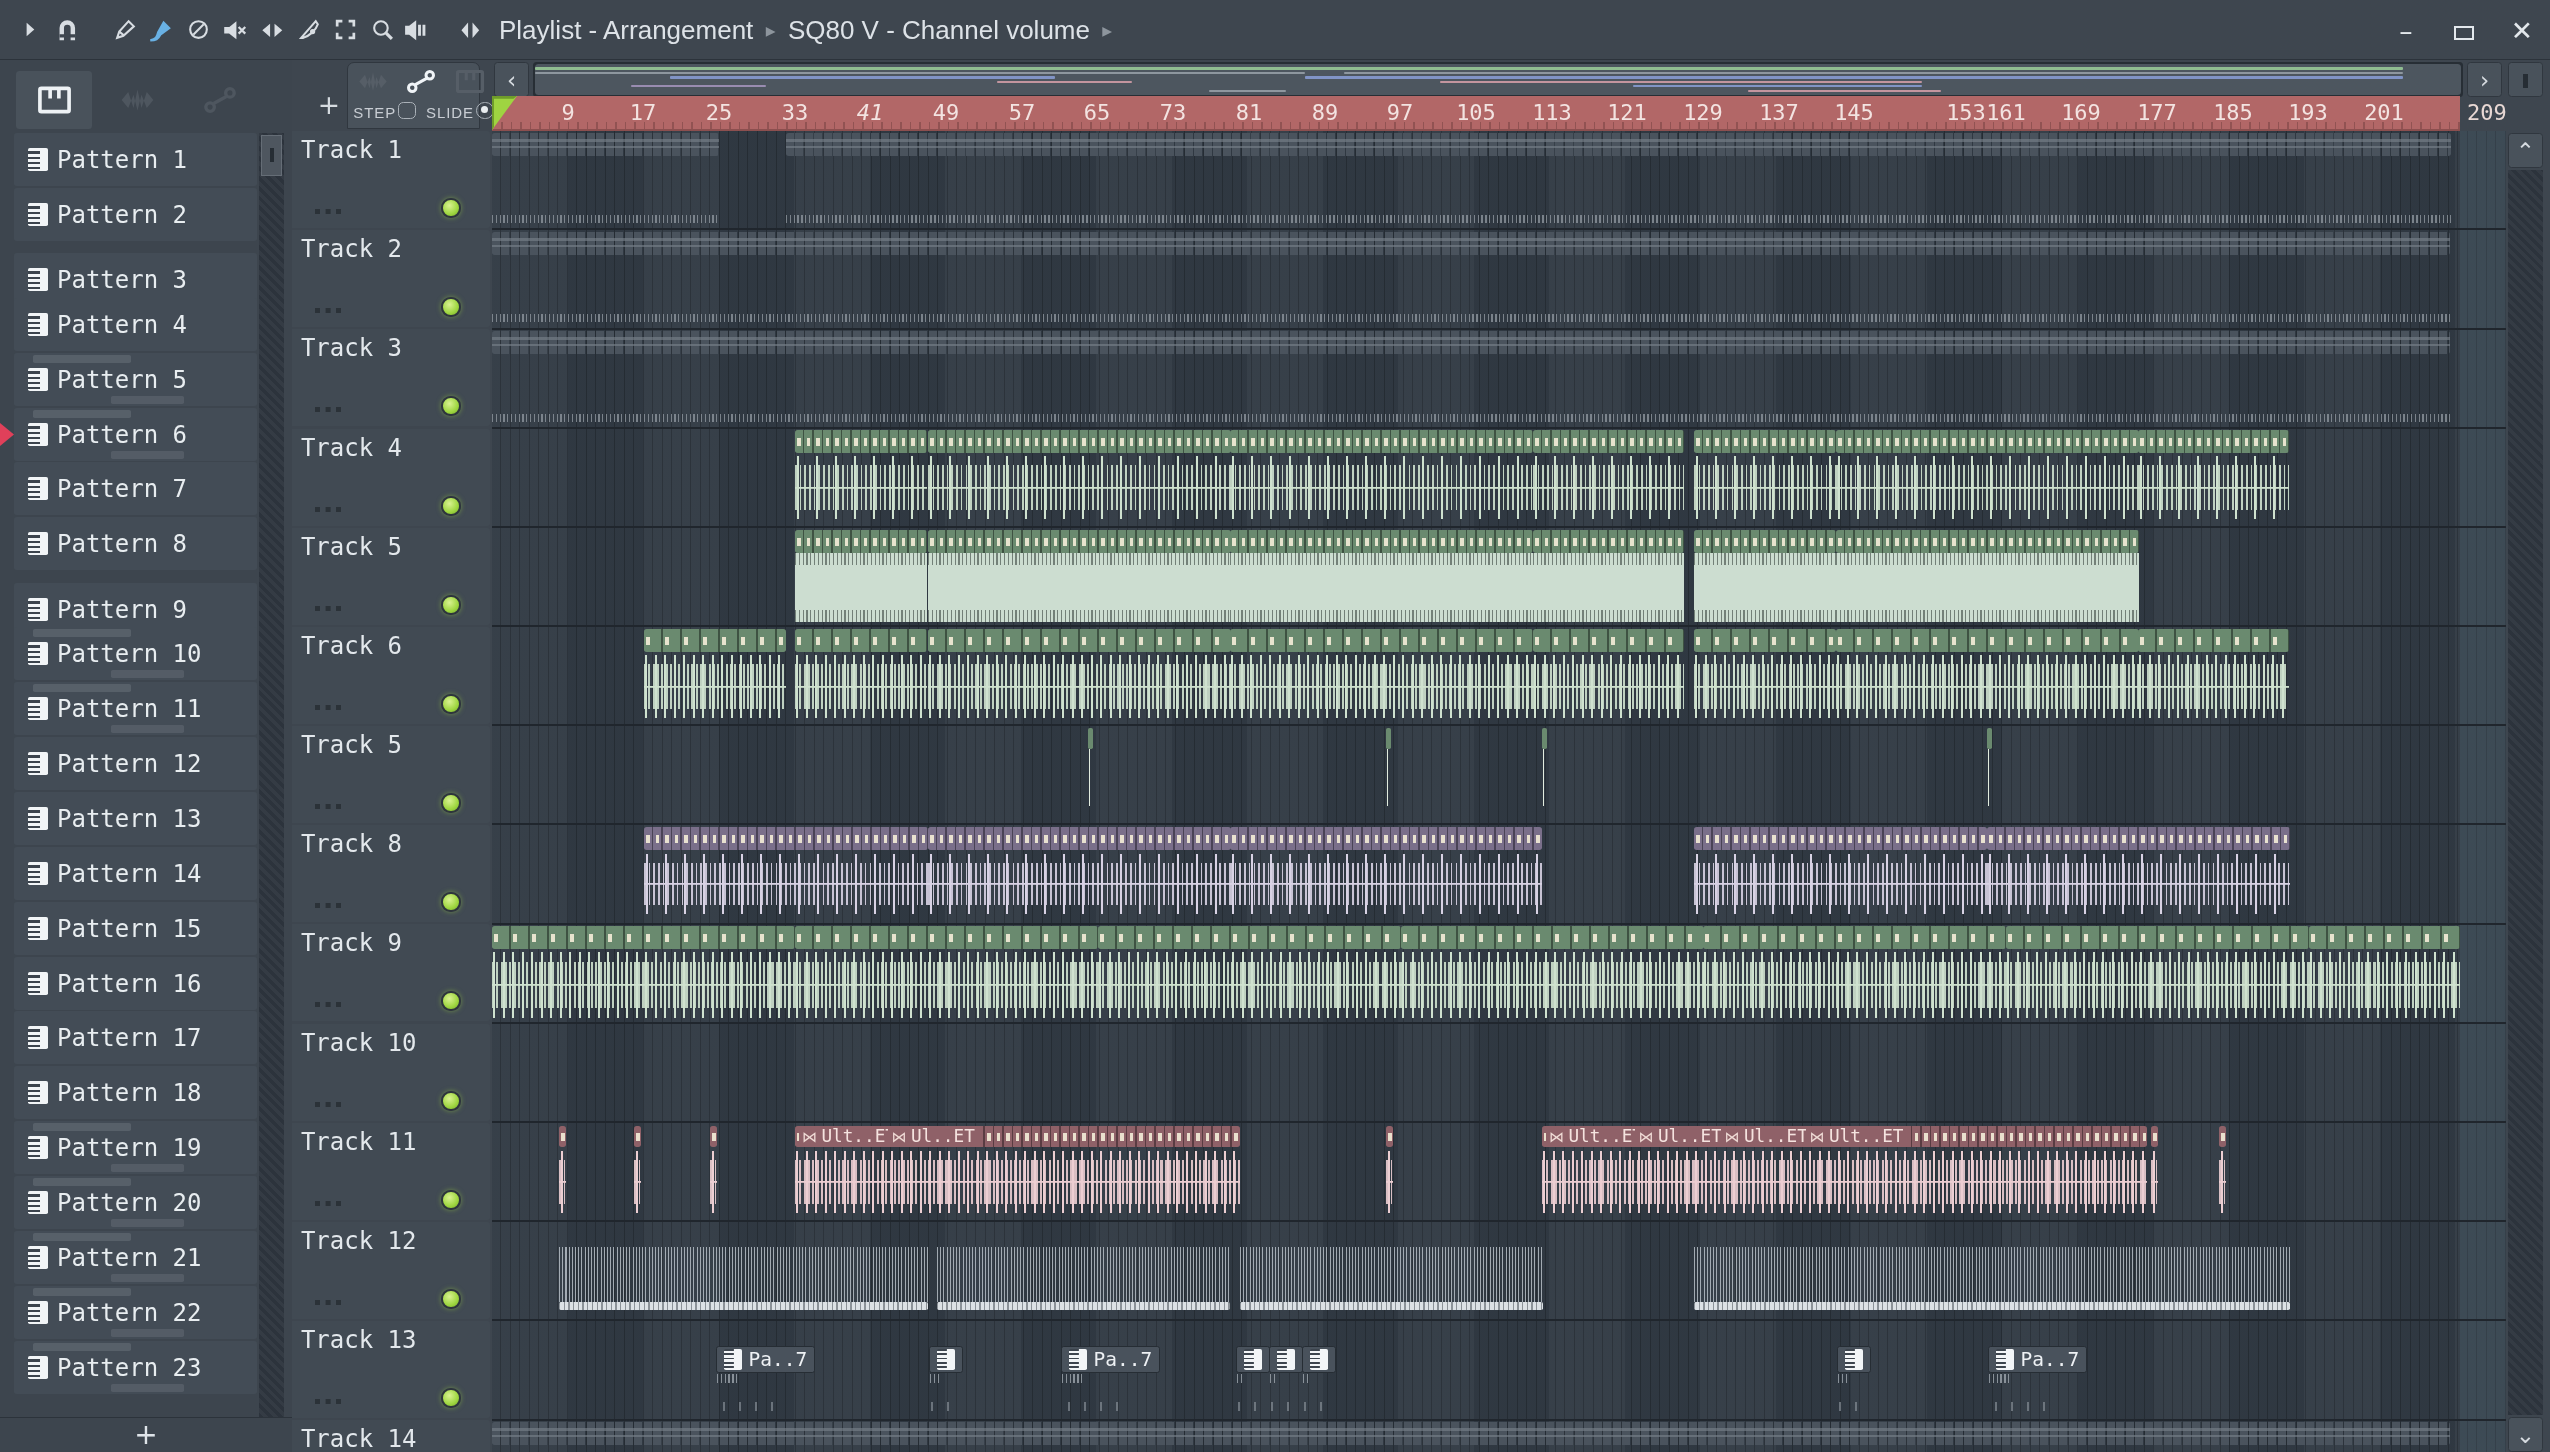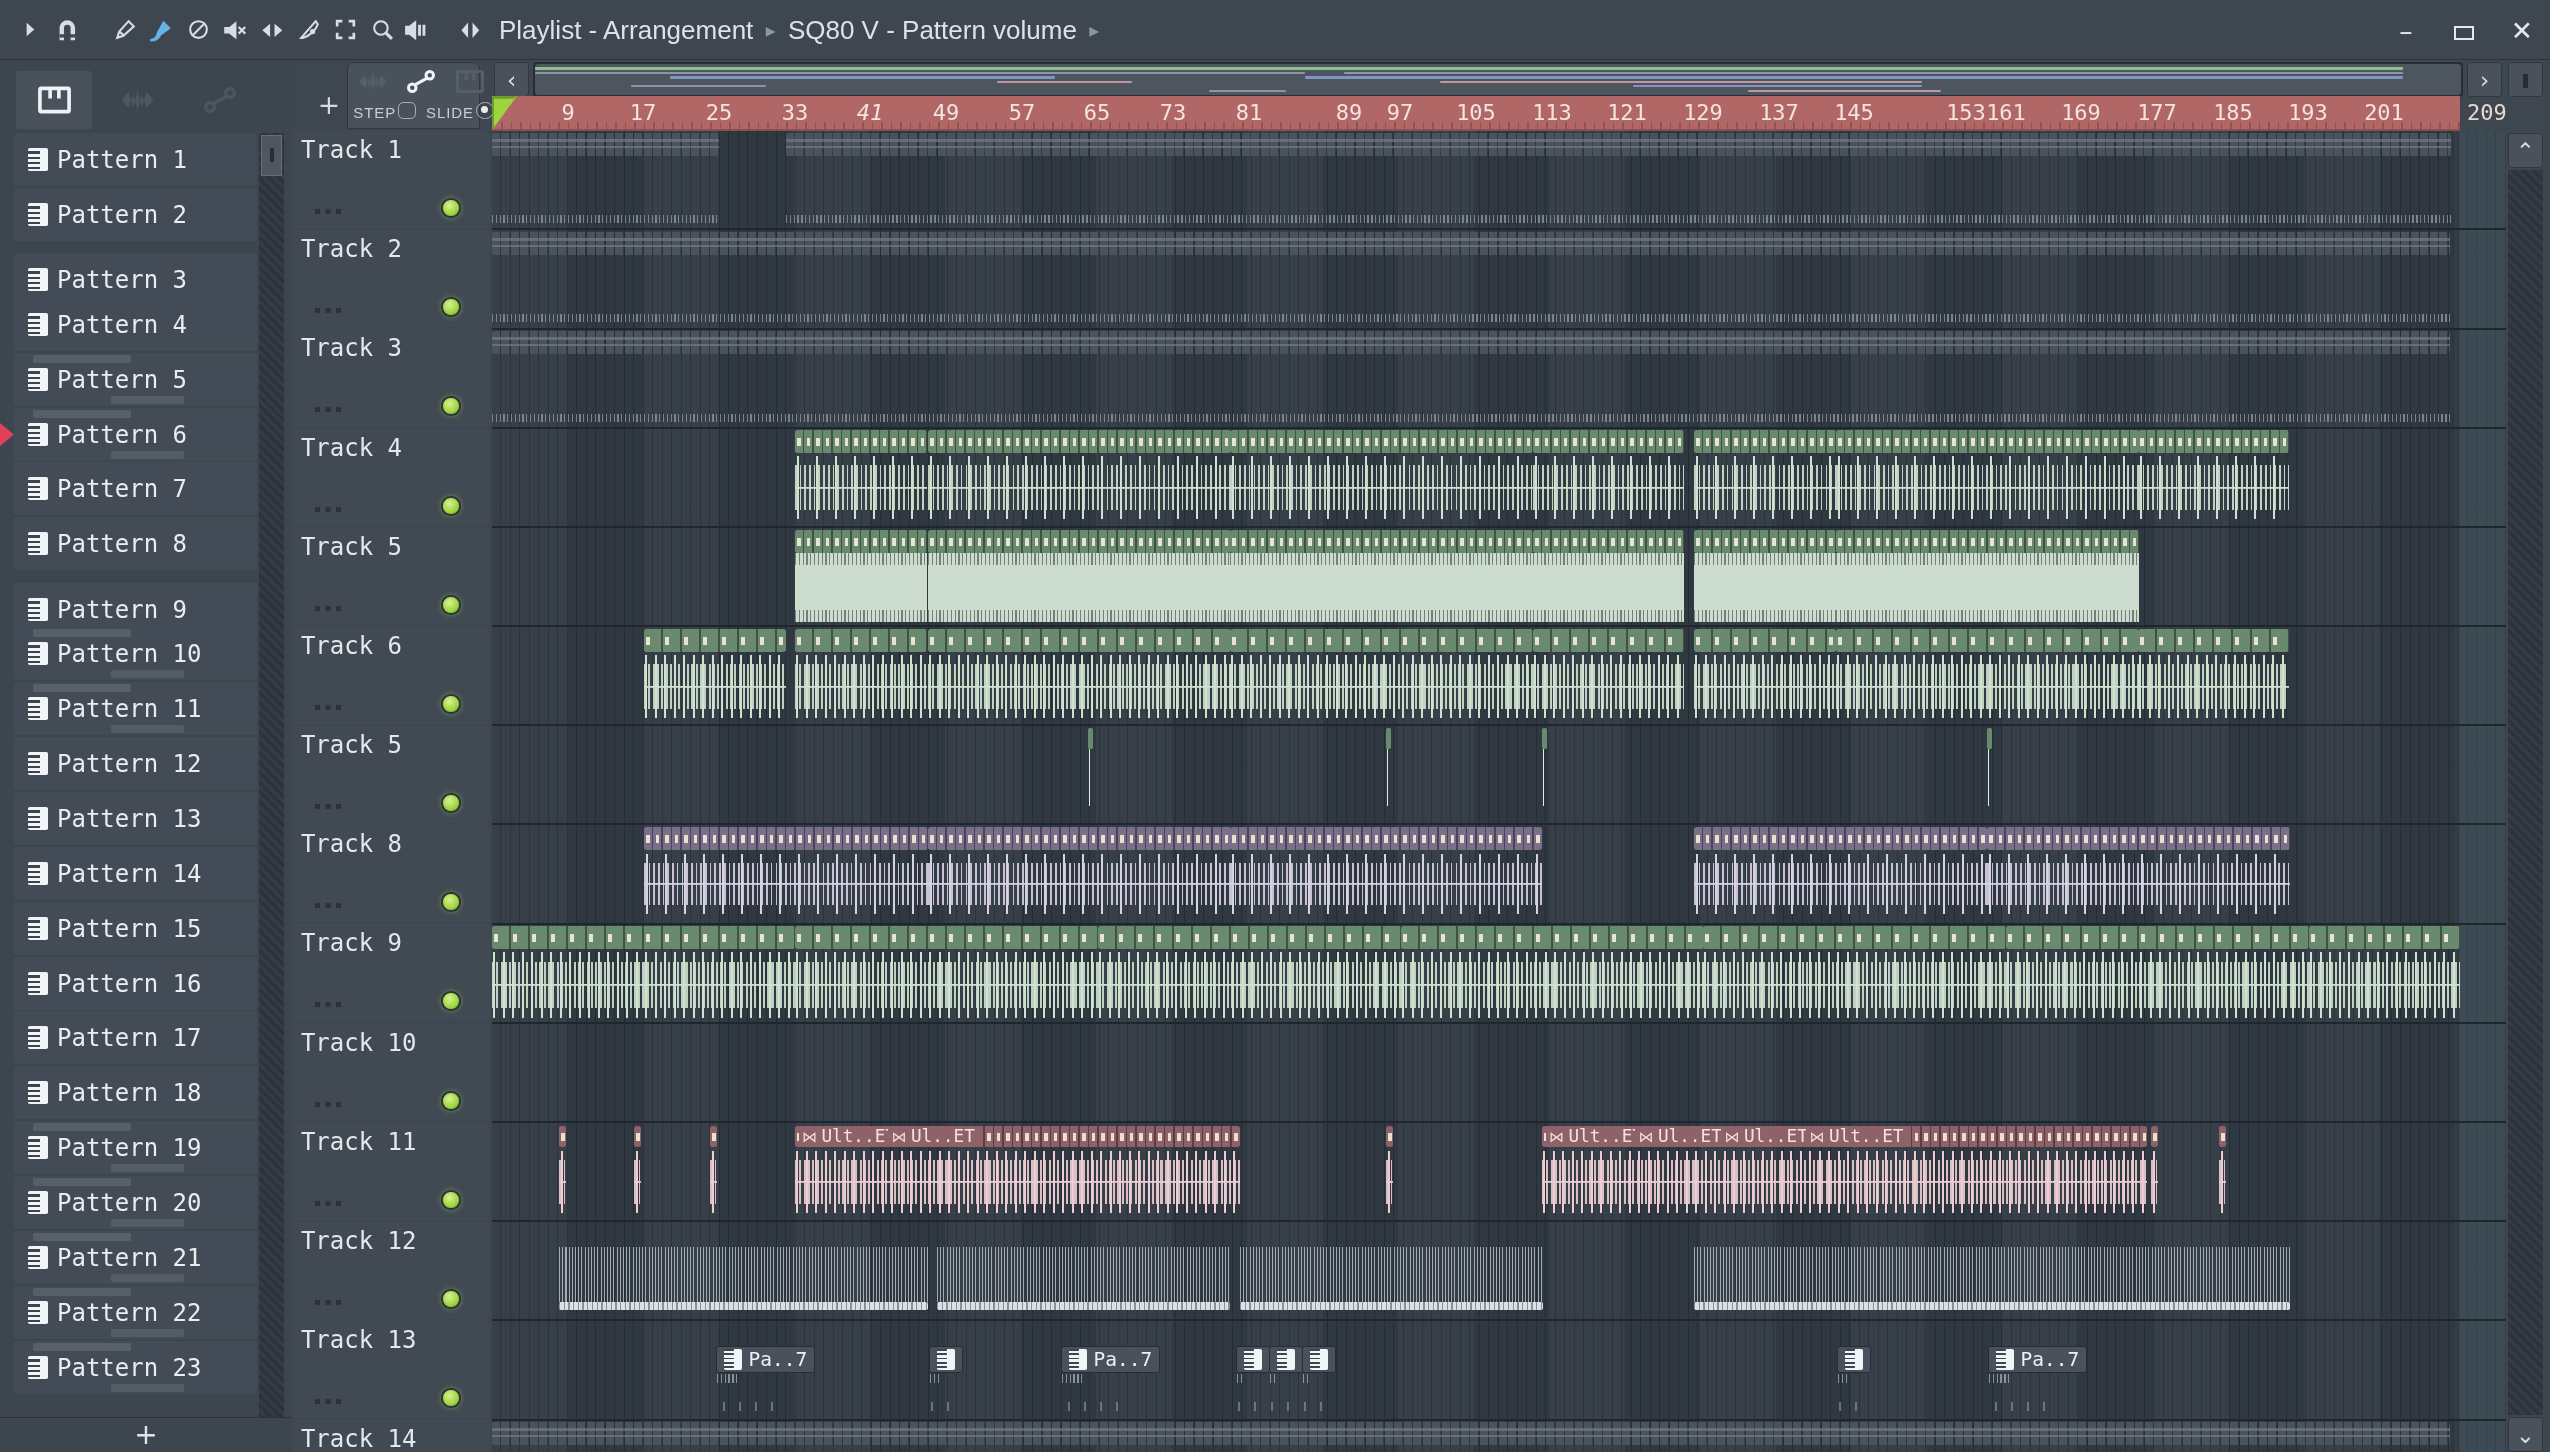--- a/index.html
+++ b/index.html
@@ -175,21 +175,21 @@
       </svg>
     </span>
   <span class="ticon" style="left:453px">
       <svg width="26.6" height="26.6" viewBox="0 0 24 24">
         <path d="M10 5 L4 12 L10 19 Z M14 5 L20 12 L14 19 Z" fill="#d8dde2" stroke="none"></path>
       </svg>
     </span>
   <div class="crumbs">
     <span>Playlist - Arrangement</span>
     <span class="crumb-sep">▸</span>
-    <span>SQ80 V - Pattern volume</span>
+    <span>SQ80 V - Channel volume</span>
     <span class="crumb-sep">▸</span>
   </div>
   <div class="winbtns">
     <div class="winbtn">–</div>
     <div class="winbtn max"><span></span></div>
     <div class="winbtn">✕</div>
   </div>
 </div>
 
 <div id="sidebar">
@@ -387,21 +387,21 @@
     <div class="rlabel" style="left: 76px;">9</div>
     <div class="rlabel" style="left: 151px;">17</div>
     <div class="rlabel" style="left: 227px;">25</div>
     <div class="rlabel" style="left: 303px;">33</div>
     <div class="rlabel" style="left: 378px; font-style: italic;">41</div>
     <div class="rlabel" style="left: 454px;">49</div>
     <div class="rlabel" style="left: 530px;">57</div>
     <div class="rlabel" style="left: 605px;">65</div>
     <div class="rlabel" style="left: 681px;">73</div>
     <div class="rlabel" style="left: 757px;">81</div>
-    <div class="rlabel" style="left: 833px; margin-left: 24px;">89</div>
+    <div class="rlabel" style="left: 833px;">89</div>
     <div class="rlabel" style="left: 908px;">97</div>
     <div class="rlabel" style="left: 984px;">105</div>
     <div class="rlabel" style="left: 1060px;">113</div>
     <div class="rlabel" style="left: 1135px;">121</div>
     <div class="rlabel" style="left: 1211px;">129</div>
     <div class="rlabel" style="left: 1287px;">137</div>
     <div class="rlabel" style="left: 1362px;">145</div>
     <div class="rlabel" style="left: 1474px;">153</div>
     <div class="rlabel" style="left: 1514px;">161</div>
     <div class="rlabel" style="left: 1589px;">169</div>

